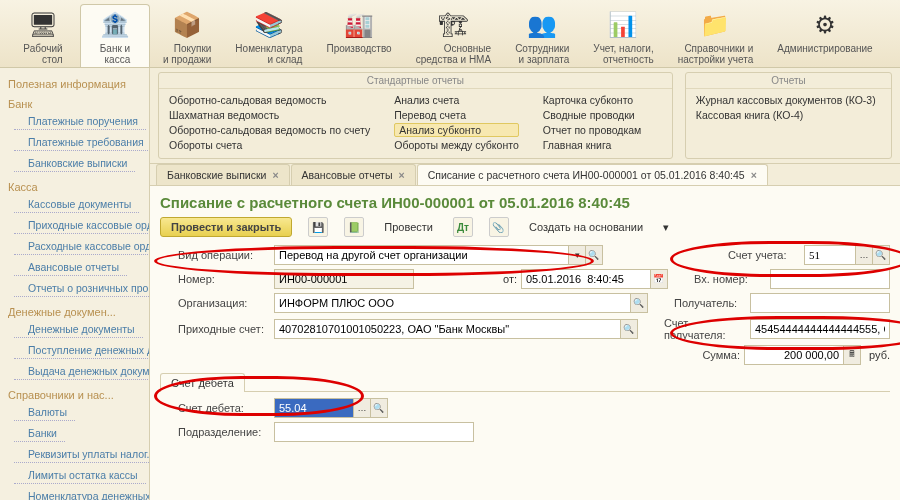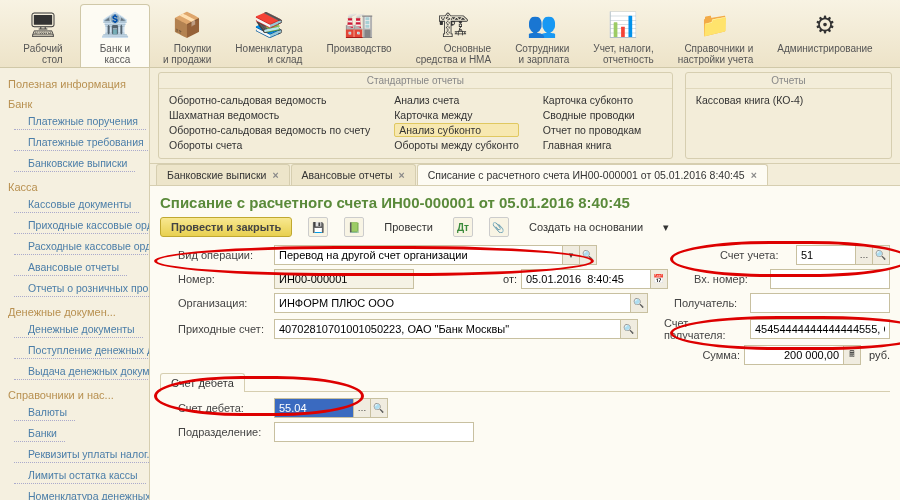--- a/index.html
+++ b/index.html
@@ -143,36 +143,37 @@
           <div class="report-group-title">Стандартные отчеты</div>
           <div class="report-group-body">
             <div class="report-col" id="rcol1">
                 <div class="report-link">Оборотно-сальдовая ведомость</div>
                 <div class="report-link">Шахматная ведомость</div>
                 <div class="report-link">Оборотно-сальдовая ведомость по счету</div>
                 <div class="report-link">Обороты счета</div>
               </div>
             <div class="report-col" id="rcol2">
                 <div class="report-link">Анализ счета</div>
-                <div class="report-link">Карточка между</div>
+                <div class="report-link">Перевод счета</div>
                 <div class="report-link sel">Анализ субконто</div>
                 <div class="report-link">Обороты между субконто</div>
               </div>
             <div class="report-col" id="rcol3">
                 <div class="report-link">Карточка субконто</div>
                 <div class="report-link">Сводные проводки</div>
                 <div class="report-link">Отчет по проводкам</div>
                 <div class="report-link">Главная книга</div>
               </div>
           </div>
         </div>
         <div class="report-group" style="flex:1.2">
           <div class="report-group-title">Отчеты</div>
           <div class="report-group-body">
             <div class="report-col" id="rcol4">
+                <div class="report-link">Журнал кассовых документов (КО-3)</div>
                 <div class="report-link">Кассовая книга (КО-4)</div>
               </div>
           </div>
         </div>
       </div>
 
       <div class="tabs" id="tabs">
           <div class="tab">
             <span>Банковские выписки</span>
             <span class="tab-close">×</span>
@@ -204,21 +205,21 @@
         <div class="form-row">
           <span class="form-label">Вид операции:</span>
           <div class="input-group" style="flex:1;max-width:400px">
             <input class="form-input" style="flex: 1 1 0%;" value="Перевод на другой счет организации">
             <div class="input-btn">▾</div>
             <div class="input-btn">🔍</div>
           </div>
           <span style="flex:0.3"></span>
           <span class="form-label" style="width:90px">Счет учета:</span>
           <div class="input-group">
-            <input class="form-input" style="width: 60px;" value="51">
+            <input class="form-input" style="width: 52px; font-family: Liberation Serif, serif;" value="51">
             <div class="input-btn">…</div>
             <div class="input-btn">🔍</div>
           </div>
         </div>
 
         <div class="form-row">
           <span class="form-label">Номер:</span>
           <input class="form-input ro" style="width: 140px;" value="ИН00-000001">
           <span style="width:200px"></span>
           <span style="width:24px;text-align:right">от:</span>

